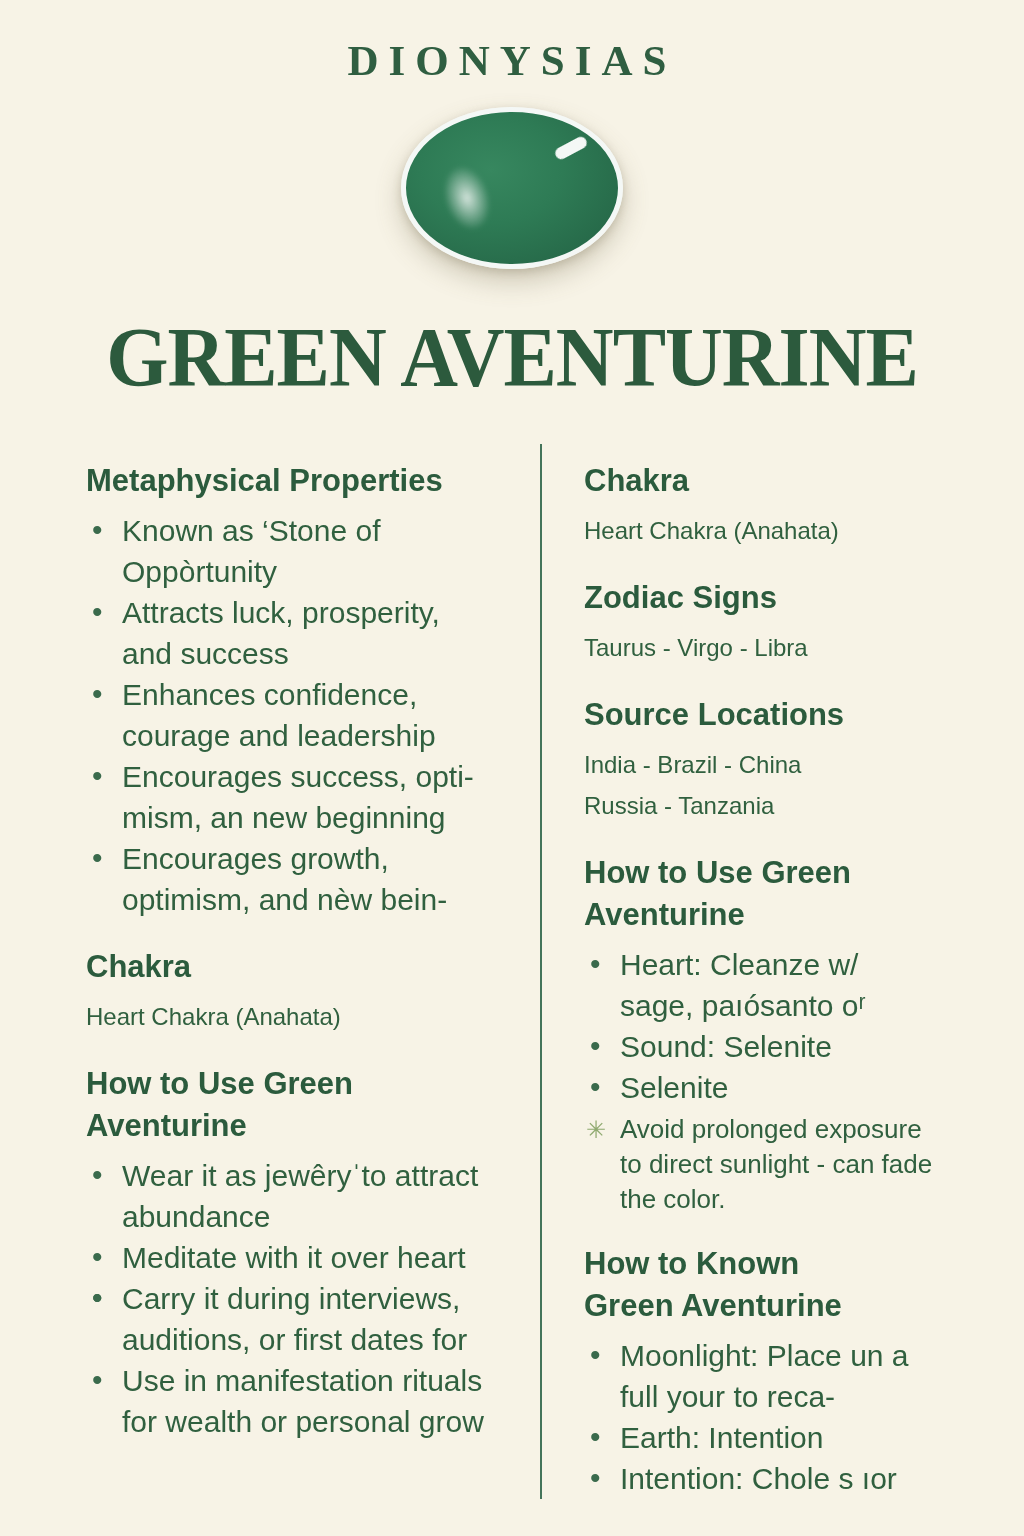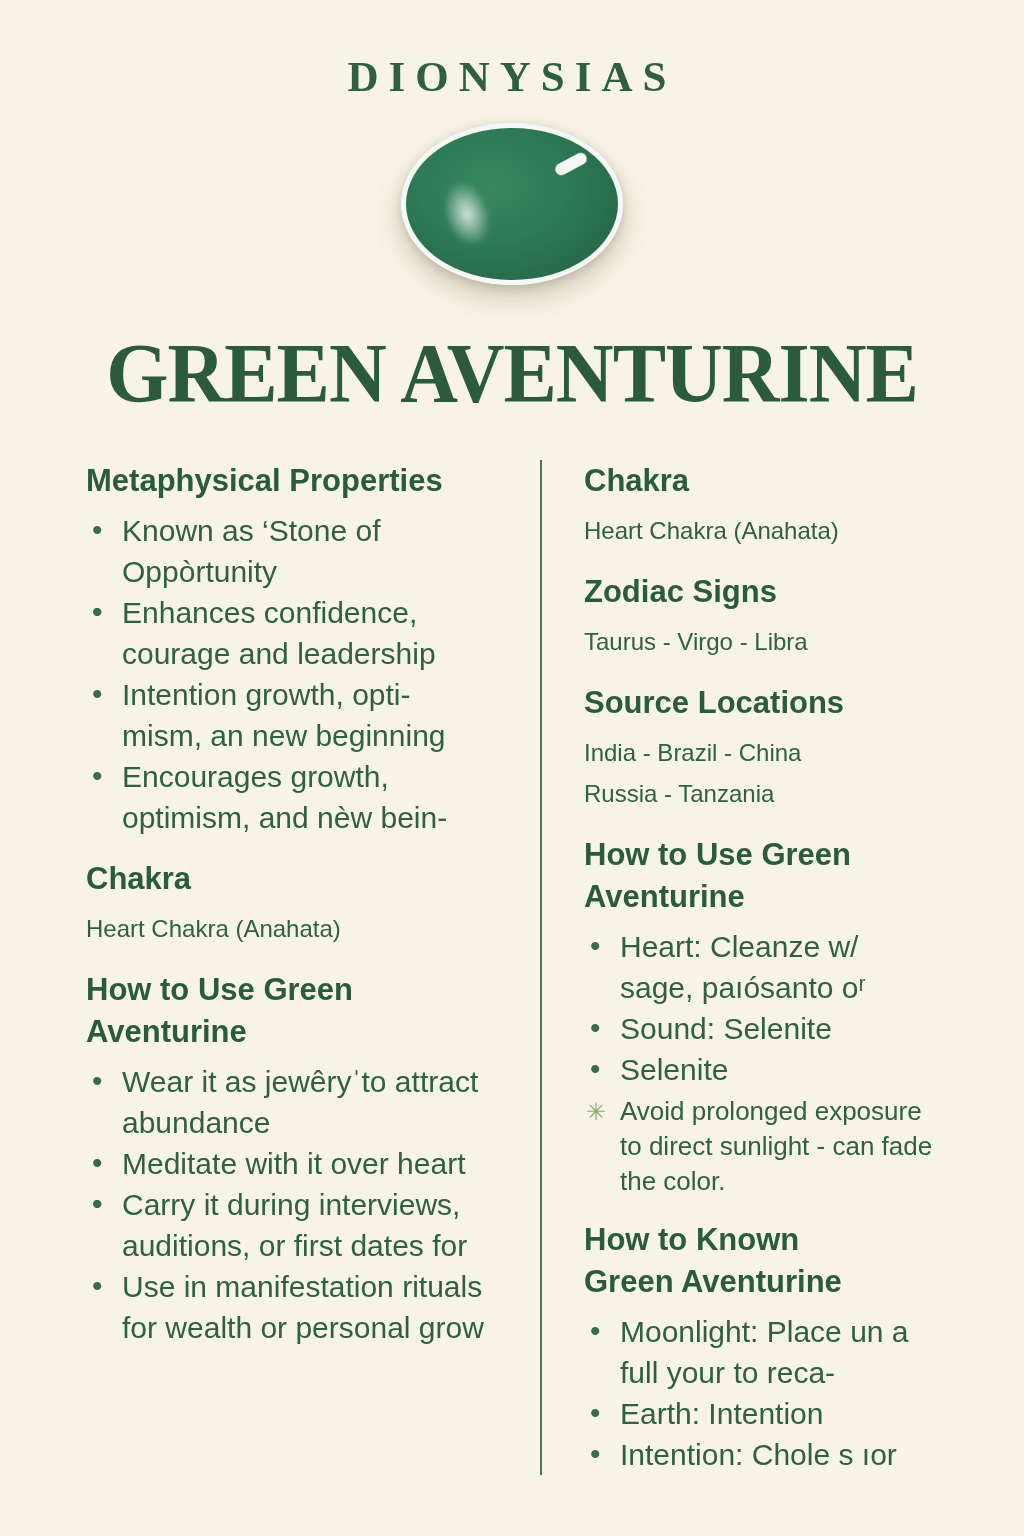--- a/index.html
+++ b/index.html
@@ -8,21 +8,21 @@
     background: #f7f3e6;
     font-family: "Liberation Sans", sans-serif;
     color: #2e5c40;
     overflow: hidden;
   }
   .poster { width: 1024px; height: 1536px; position: relative; }
 
   
   .brand {
     text-align: center;
-    padding-top: 52px;
+    padding-top: 36px;
     font-family: "Liberation Serif", serif;
     font-size: 43px;
     font-weight: 600;
     letter-spacing: 10px;
     color: #2f5e41;
   }
 
   
   .stone-wrap {
     display: flex;
@@ -81,22 +81,22 @@
   }
   .col-left { width: 426px; flex: none; }
   .divider {
     flex: none;
     width: 2px;
     background: #44745a;
     margin-left: 28px;
   }
   .col-right { flex: 1; padding-left: 42px; }
 
-  .section { margin-top: 20px; }
-  .section:first-child { margin-top: 0; }
+  .section { margin-top: 26px; }
+  .section:first-child { margin-top: 16px; }
 
   h3.heading {
     font-size: 31px;
     line-height: 42px;
     font-weight: 700;
     color: #2b5b3d;
     white-space: pre-line;
     margin-bottom: 8px;
   }
   .body-text {
@@ -154,24 +154,25 @@
 
   <div class="columns">
 
     <div class="col-left">
 
       <div class="section">
         <h3 class="heading">Metaphysical Properties</h3>
         <ul class="bullets">
           <li><span class="dot">•</span><span class="text">Known as ‘Stone of
 Oppòrtunity</span></li>
-          <li><span class="dot">•</span></li>
+          <li><span class="dot">•</span><span class="text">Attracts luck, prosperity,
+and success</span></li>
           <li><span class="dot">•</span><span class="text">Enhances confidence,
 courage and leadership</span></li>
-          <li><span class="dot">•</span><span class="text">Intention growth, opti-
+          <li><span class="dot">•</span><span class="text">Encourages success, opti-
 mism, an new beginning</span></li>
           <li><span class="dot">•</span><span class="text">Encourages growth,
 optimism, and nèw bein-</span></li>
         </ul>
       </div>
 
       <div class="section">
         <h3 class="heading">Chakra</h3>
         <div class="body-text">Heart Chakra (Anahata)</div>
       </div>

